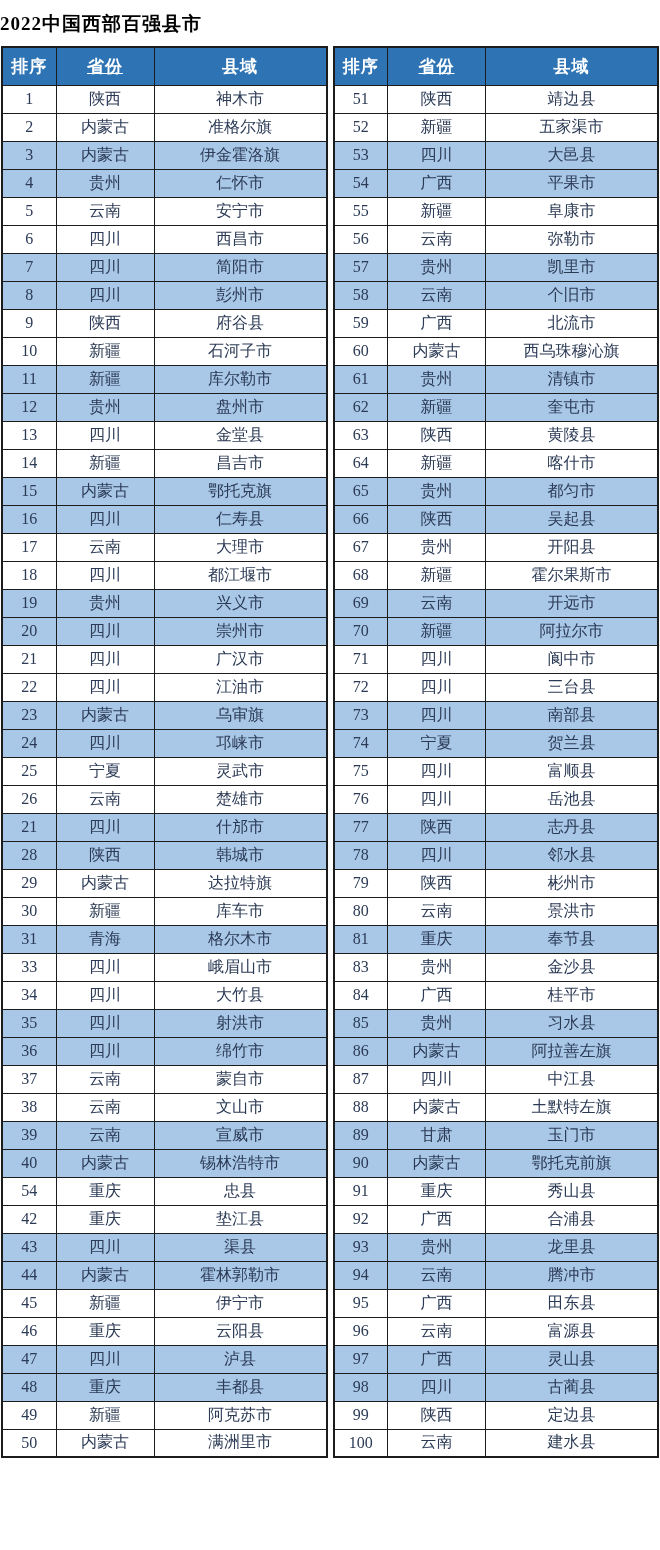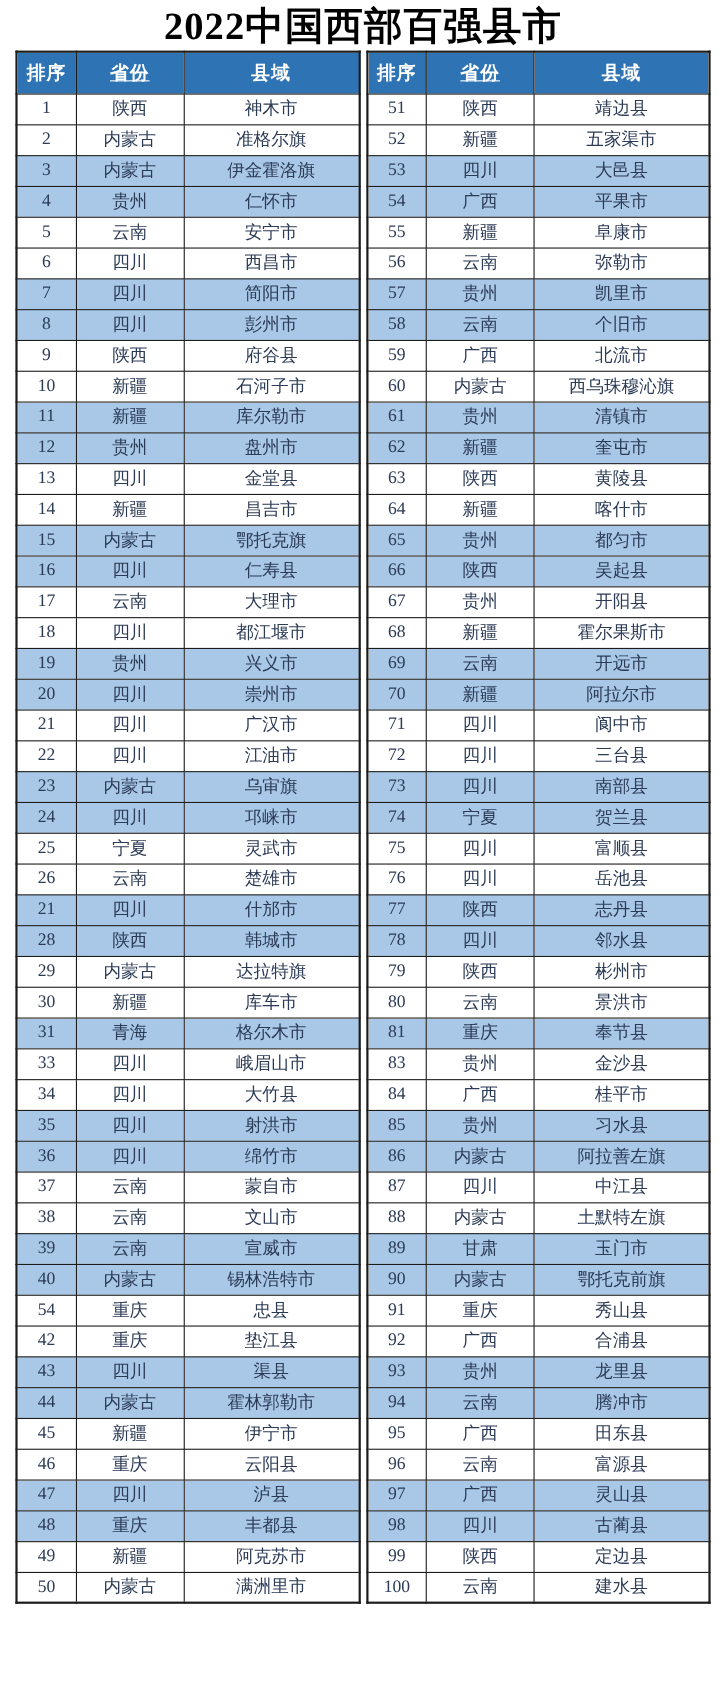--- a/index.html
+++ b/index.html
@@ -21,30 +21,30 @@
   }
   .page {
     width: 660px;
     height: 1550px;
     background: #ffffff;
     overflow: hidden;
   }
   .title {
     height: 46px;
     line-height: 48px;
-    text-align: center;
-    font-size: 35px;
+    text-align: left;
+    font-size: 19px;
     font-weight: bold;
     color: var(--title-text);
     letter-spacing: 1px;
   }
   .tables {
     display: flex;
     gap: 5px;
-    padding: 0 14px;
+    padding: 0 1px;
   }
   table.rank-table {
     border-collapse: collapse;
     flex: 1 1 0;
     table-layout: fixed;
     border: 2px solid var(--border);
   }
   .rank-table th, .rank-table td {
     border: 1px solid var(--border);
     text-align: center;

